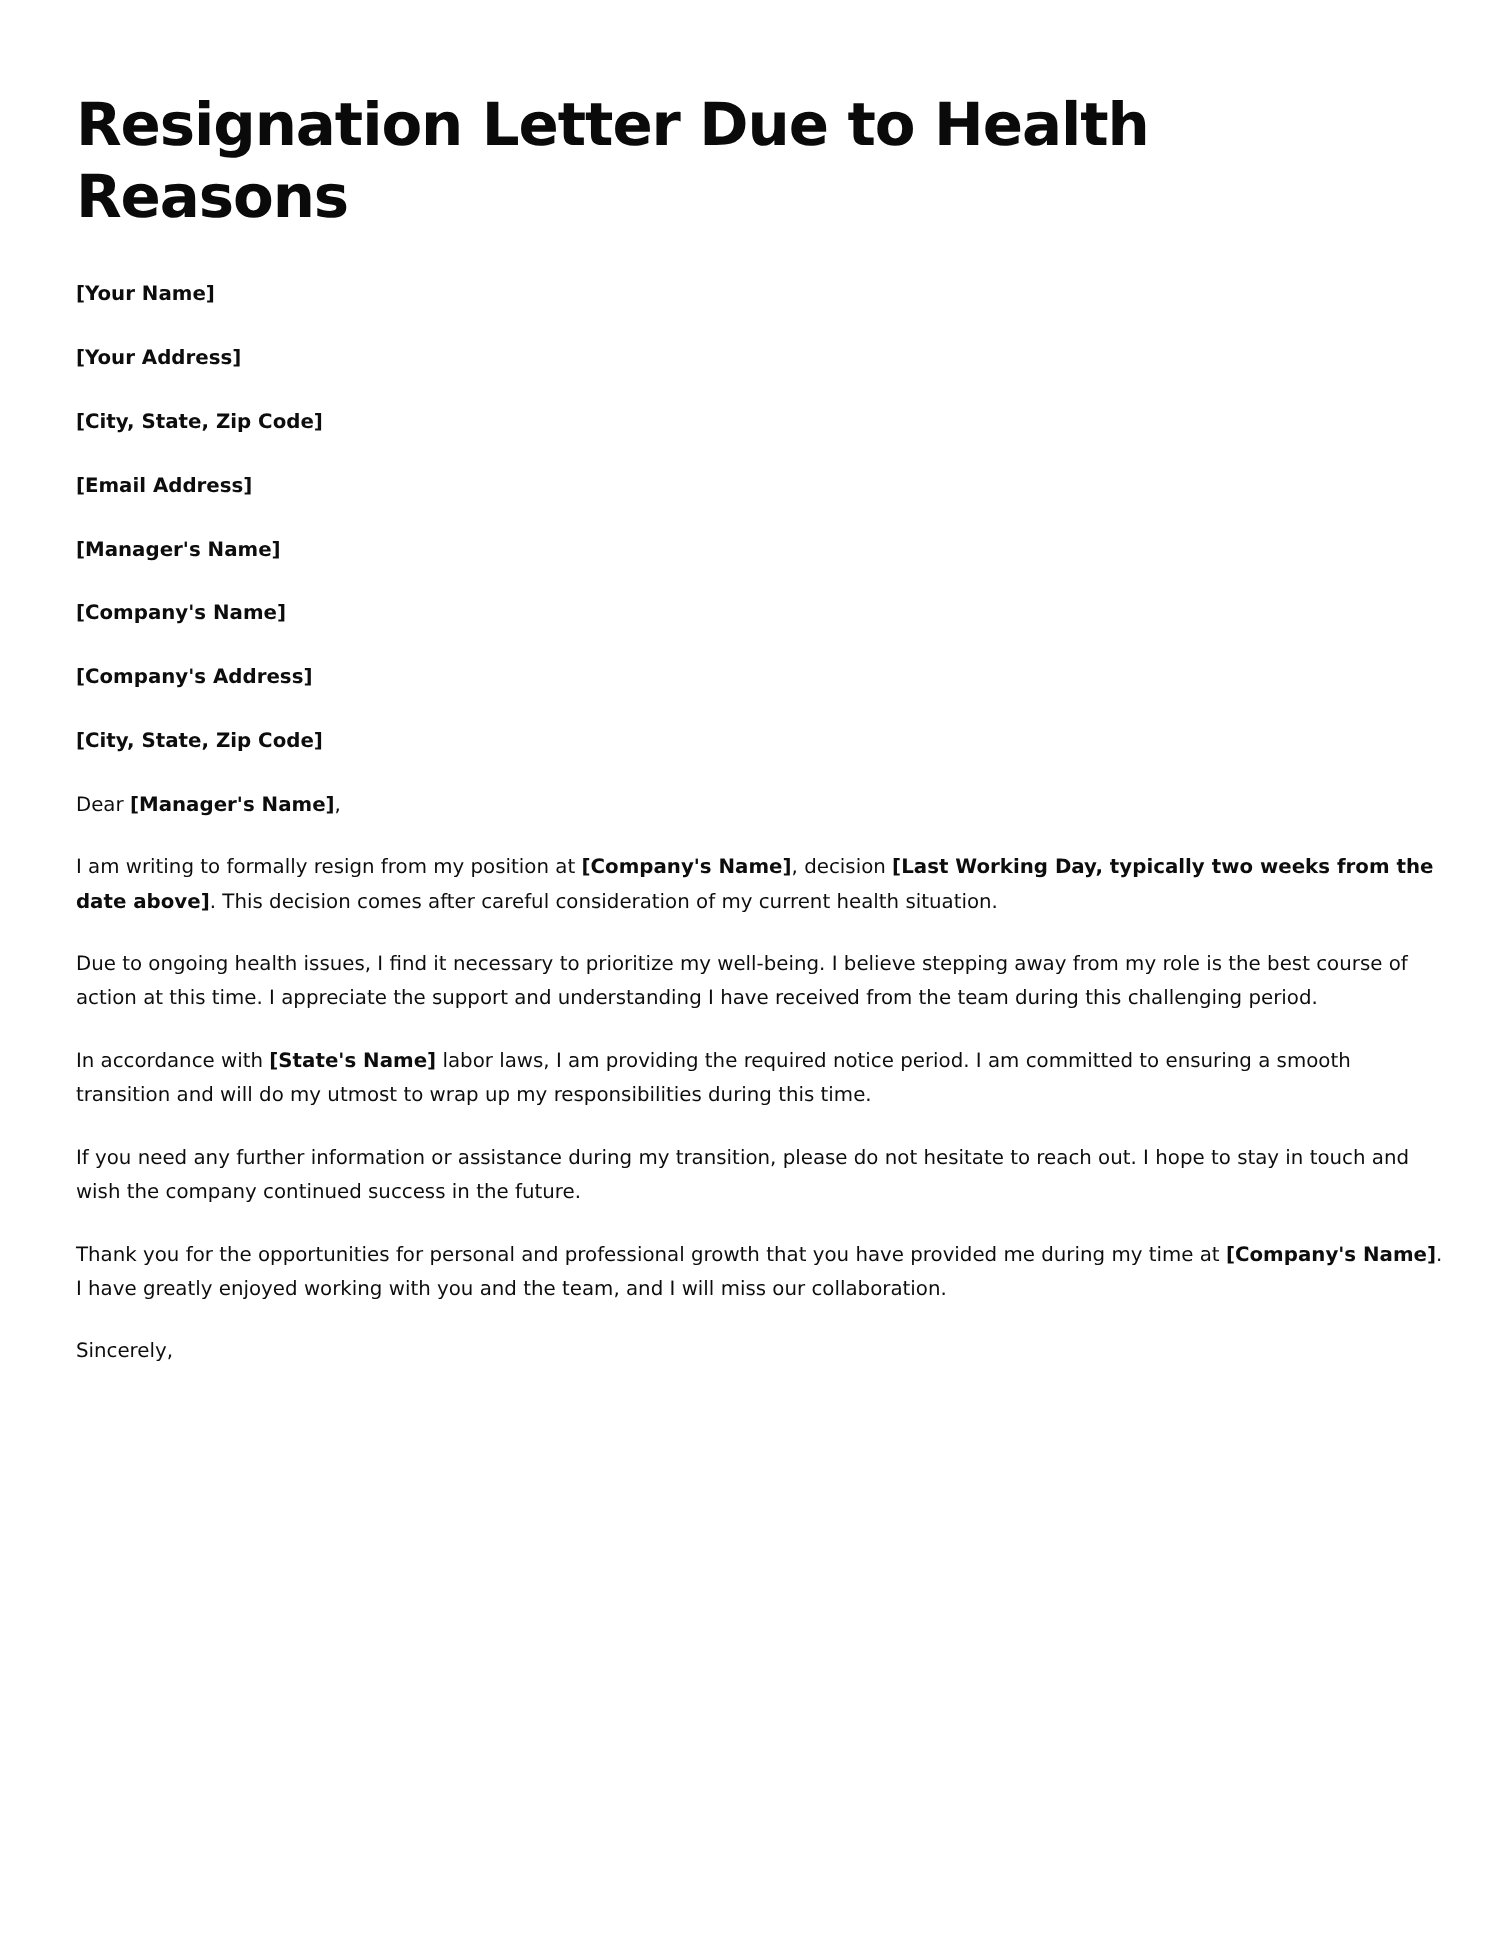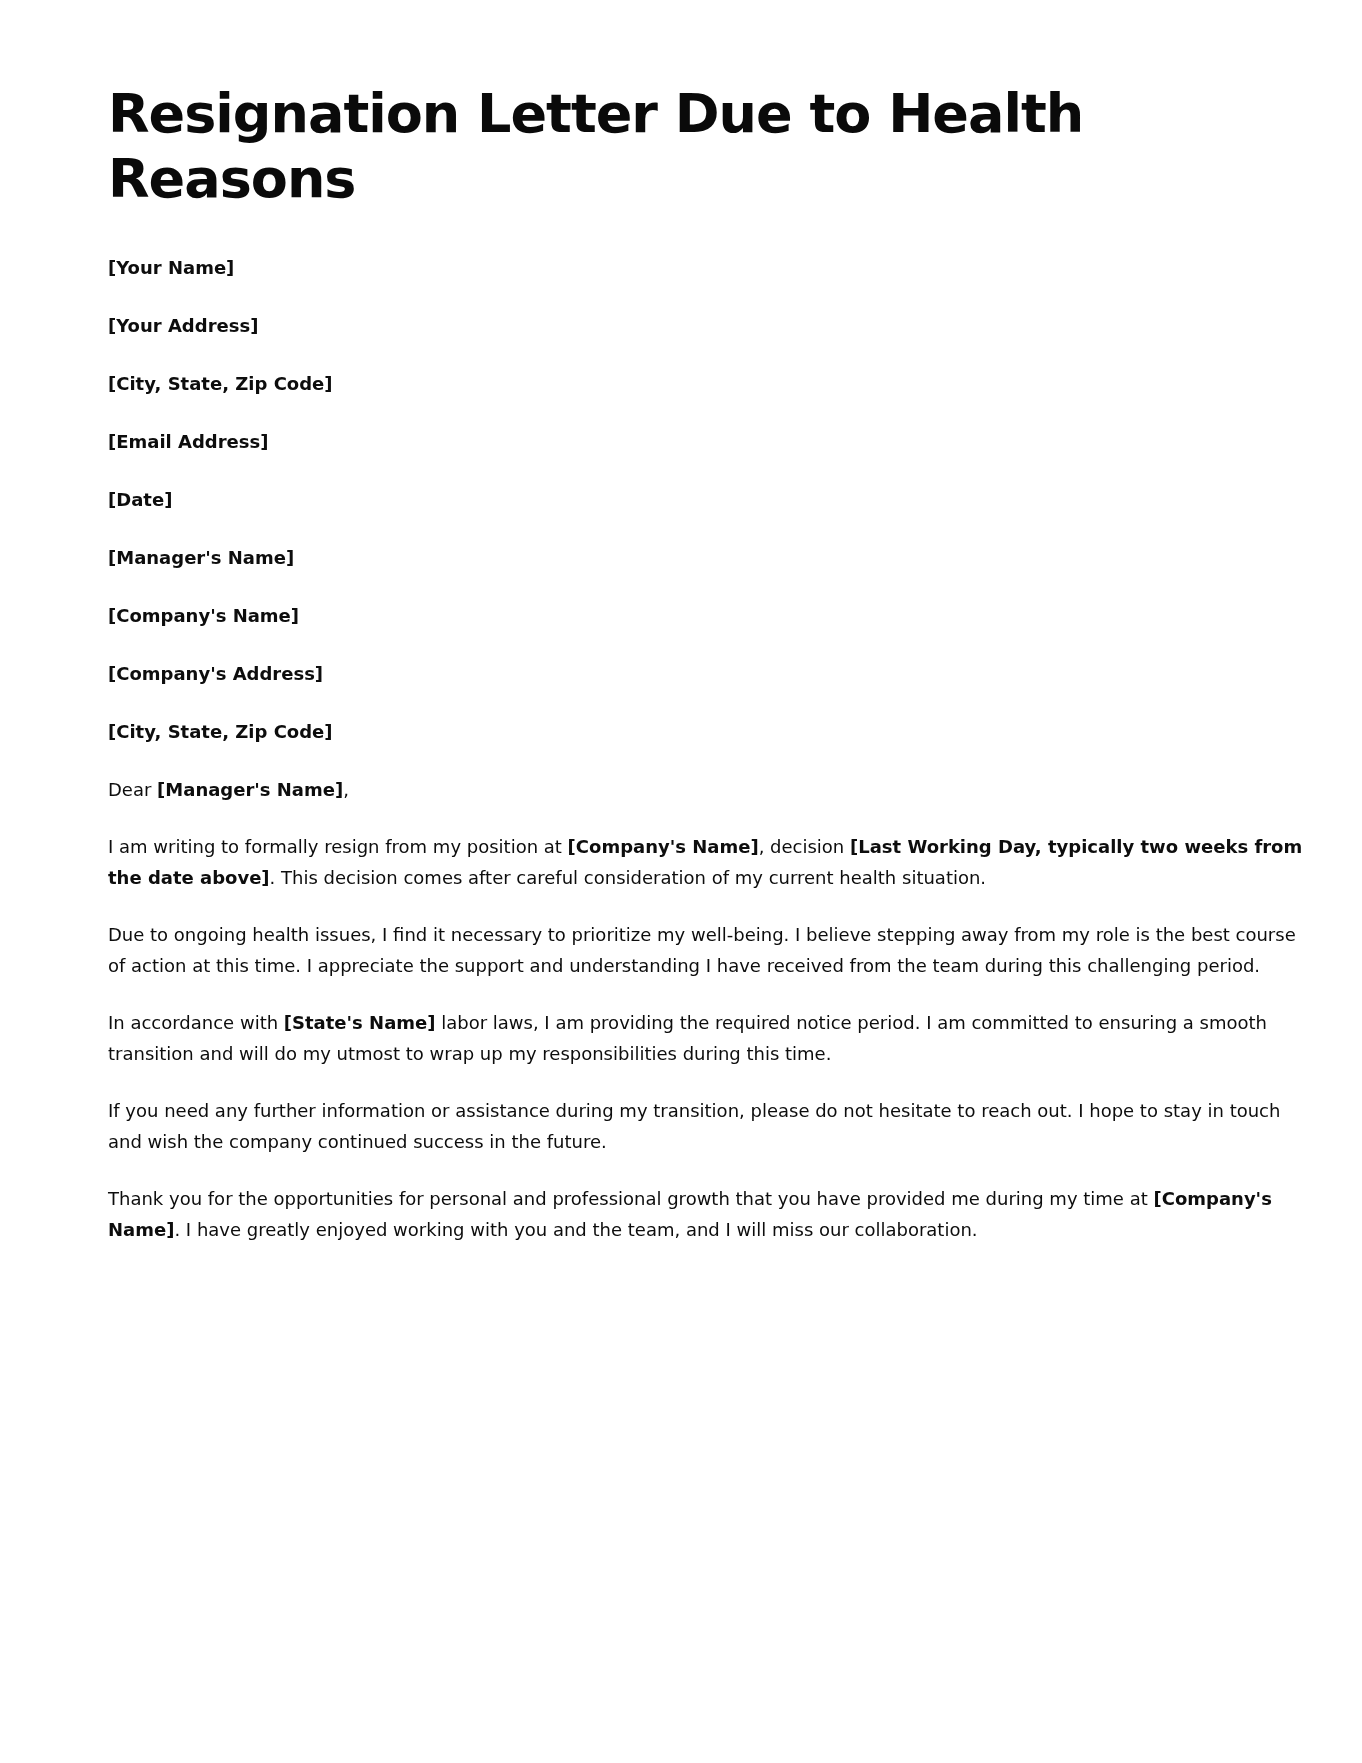--- a/index.html
+++ b/index.html
@@ -6,21 +6,21 @@
     margin: 0;
     padding: 0;
     background: #ffffff;
   }
   .page {
     position: relative;
     width: 1362px;
     height: 1277px;
     background: #ffffff;
     box-sizing: border-box;
-    padding: 82px 45px 0 108px;
+    padding: 82px 45px 0 69px;
     font-family: "DejaVu Sans", "Liberation Sans", sans-serif;
     color: #0d0d0d;
     overflow: hidden;
   }
   .doc-title {
     font-size: 54px;
     font-weight: 700;
     line-height: 1.2;
     letter-spacing: -1px;
     margin: 0 0 40px 0;
@@ -52,21 +52,20 @@
 <body>
 
 <div class="page">
 
   <h1 class="doc-title">Resignation Letter Due to Health Reasons</h1>
 
   <p class="ph">[Your Name]</p>
   <p class="ph">[Your Address]</p>
   <p class="ph">[City, State, Zip Code]</p>
   <p class="ph">[Email Address]</p>
-  <p class="ph">[Date]</p>
   <p class="ph">[Manager's Name]</p>
   <p class="ph">[Company's Name]</p>
   <p class="ph">[Company's Address]</p>
   <p class="ph">[City, State, Zip Code]</p>
 
   <p><span>Dear </span><span class="b">[Manager's Name]</span><span>,</span></p>
 
   <p><span>I am writing to formally resign from my position at </span><span class="b">[Company's Name]</span><span>, decision </span><span class="b">[Last Working Day, typically two weeks from the date above]</span><span>. This decision comes after careful consideration of my current health situation.</span></p>
 
   <p><span>Due to ongoing health issues, I find it necessary to prioritize my well-being. I believe stepping away from my role is the best course of action at this time. I appreciate the support and understanding I have received from the team during this challenging period.</span></p>

